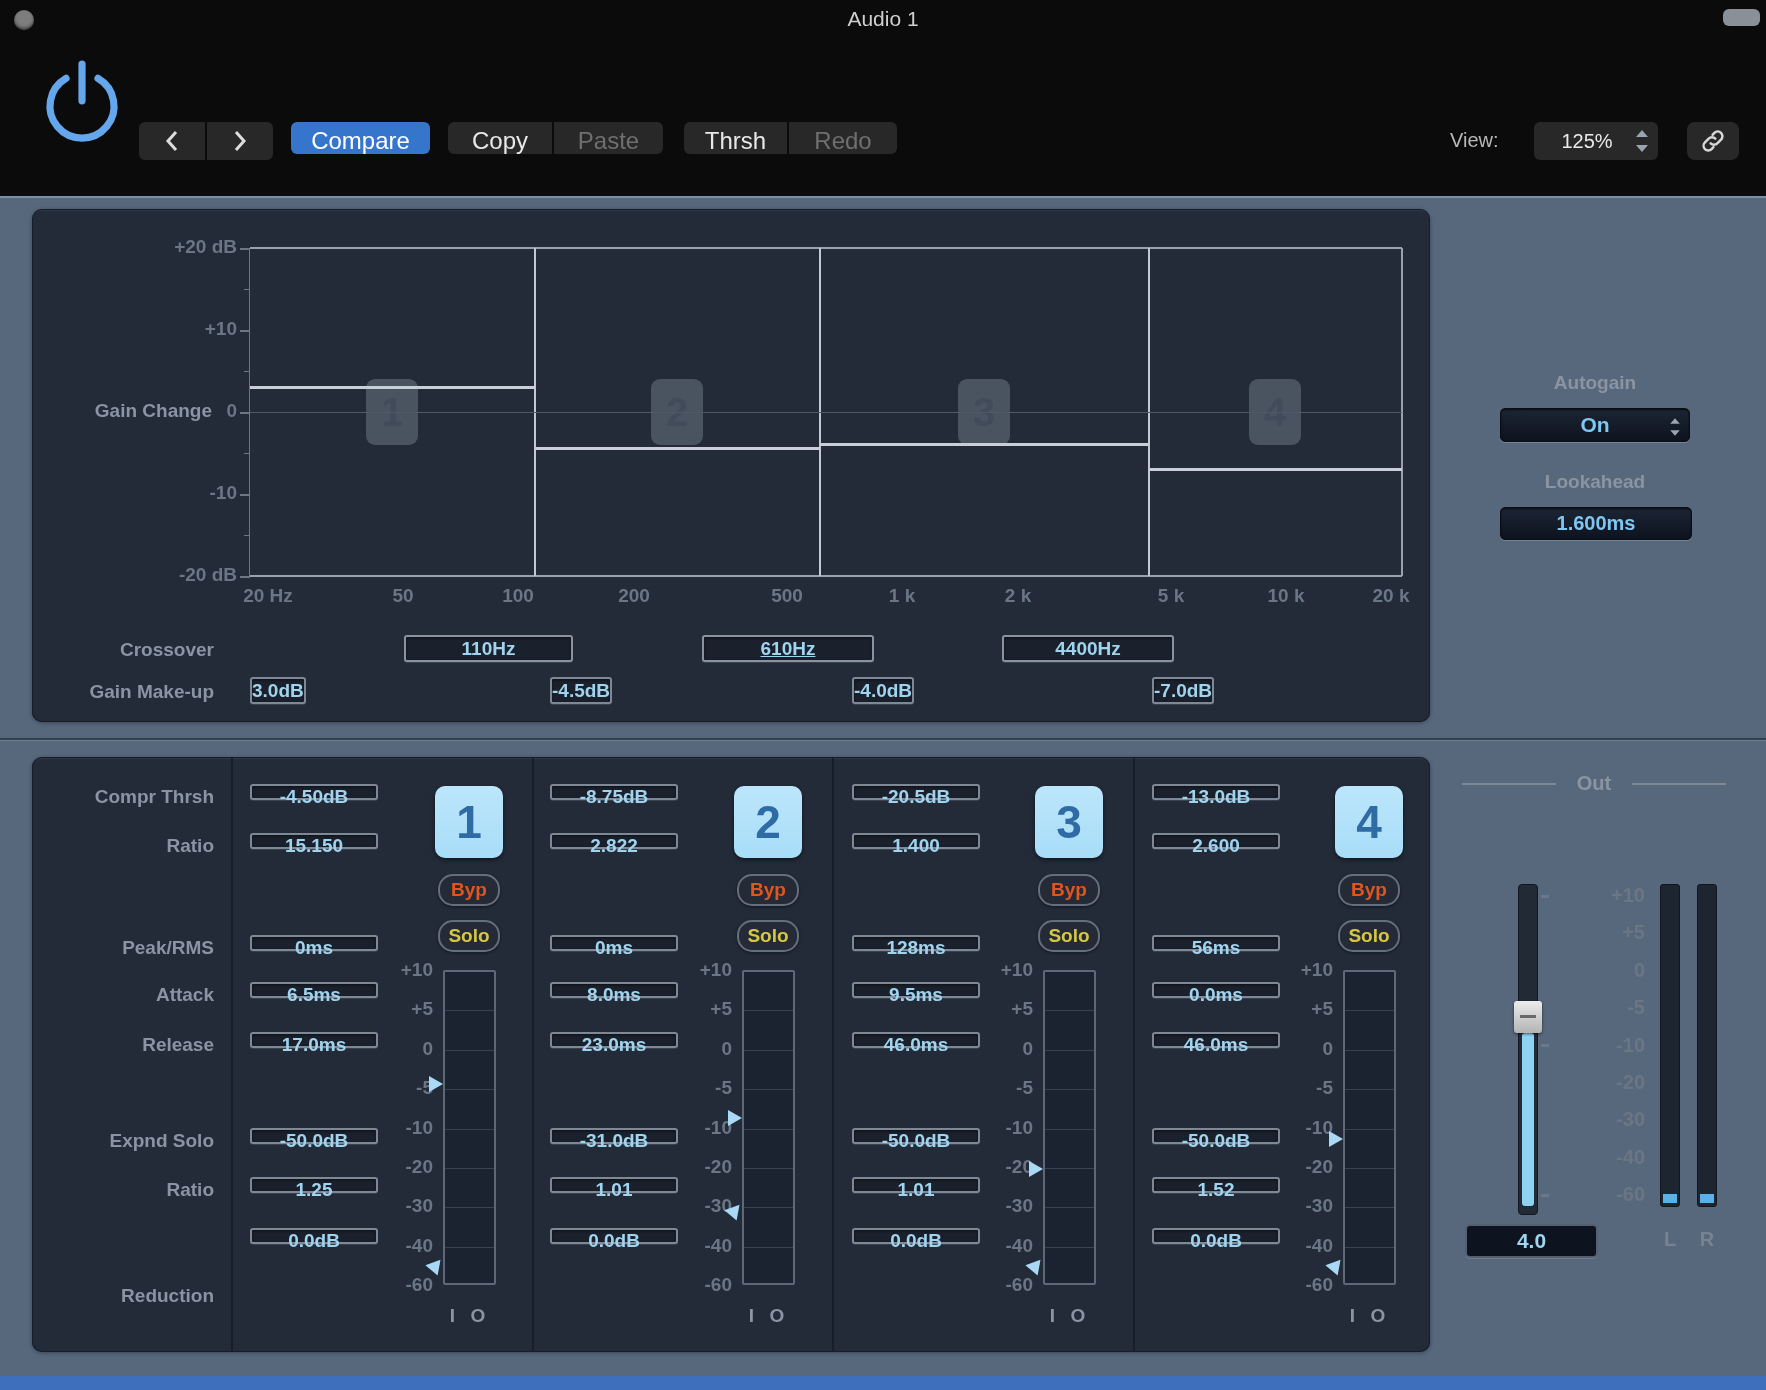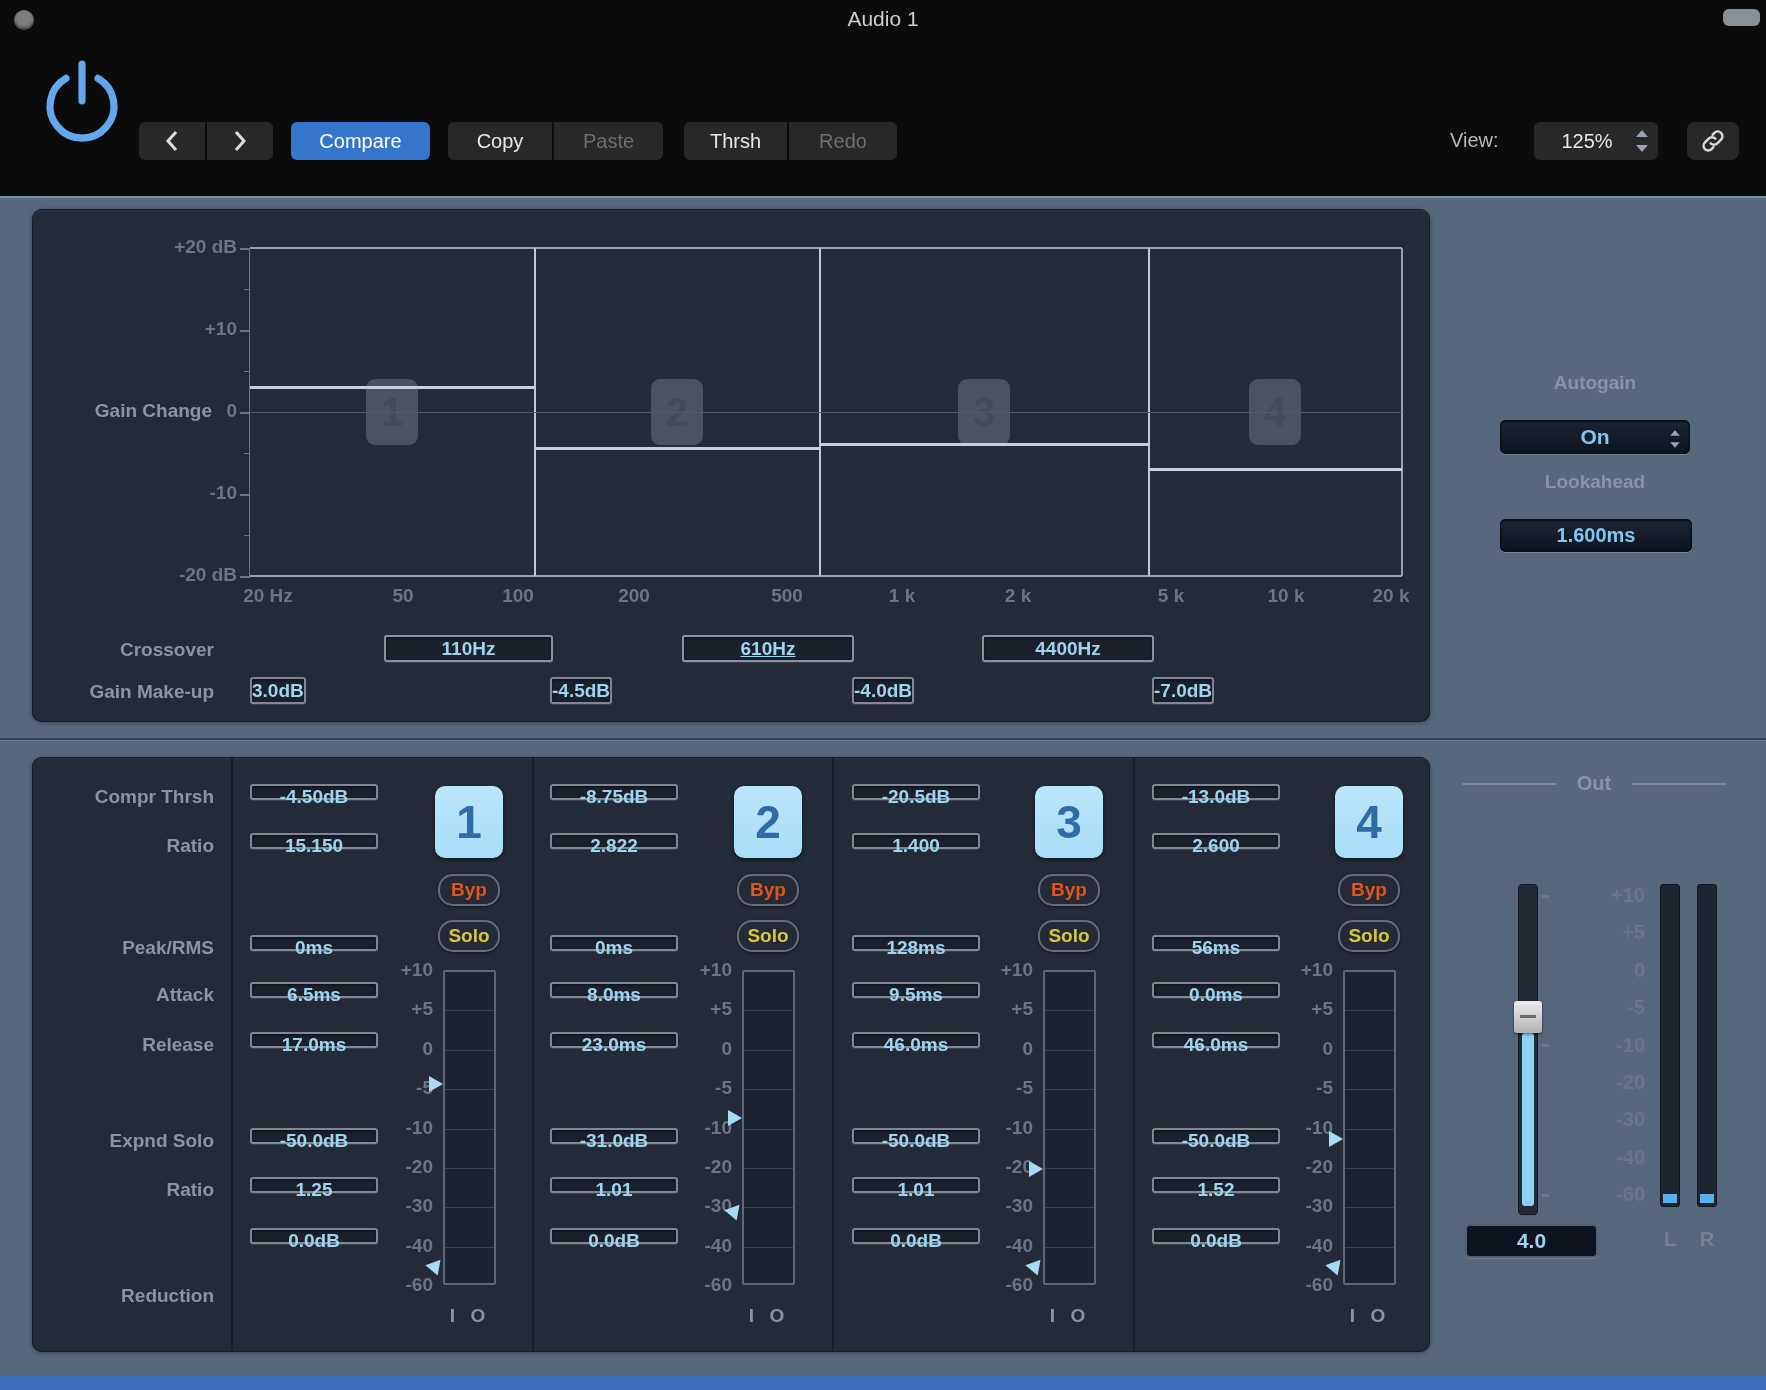--- a/index.html
+++ b/index.html
@@ -12,22 +12,22 @@
   .win-title { position:absolute; left:0; top:7px; width:1766px; text-align:center;
                color:#cfcfcf; font-size:21px; }
   .win-widget { position:absolute; right:6px; top:9px; width:37px; height:17px; border-radius:6px; background:#8a9097; }
 
   .power { position:absolute; left:42px; top:58px; width:80px; height:92px; cursor:pointer; }
 
   .preset { position:absolute; left:139px; top:58px; width:524px; height:44px; background:#2a2a2a;
             border-radius:7px; color:#b5b5b5; font-size:25px; line-height:44px; padding-left:30px; }
   .preset .chev { position:absolute; right:22px; top:14px; }
 
-  .hbtn { position:absolute; top:122px; height:38px; background:#282828; border-radius:6px;
-          color:#e8e8e8; font-size:20px; text-align:center; line-height:38px; }
+  .hbtn { position:absolute; top:122px; height:32px; background:#282828; border-radius:6px;
+          color:#e8e8e8; font-size:24px; text-align:center; line-height:38px; }
   .hbtn.dim { color:#6f6f6f; }
   .hbtn.blue { background:#3575cb; color:#fff; }
   .navgrp { position:absolute; top:122px; height:38px; background:#282828; border-radius:6px; display:flex; }
   .navgrp .cell { width:66px; height:38px; display:flex; align-items:center; justify-content:center; }
   .navgrp .sep { width:2px; height:38px; background:#0b0b0b; }
 
   .view-label { position:absolute; top:129px; color:#b8b8b8; font-size:20px;text-align:right; }
   .view-box { position:absolute; top:122px; height:38px; background:#282828; border-radius:6px;
               color:#e9e9e9; font-size:20px; text-align:center; line-height:38px; }
   .stepper { position:absolute; right:10px; top:8px; width:12px; height:22px; }
@@ -59,27 +59,27 @@
            text-align:center; line-height:66px; }
   .ylab, .flab, .mscale-lab, .outscale-lab { position:absolute; color:#6b7684; font-size:19px; font-weight:bold; }
   .ylab { width:230px; text-align:right; left:7px; }
   .flab { top:585px; width:80px; text-align:center; }
   .side-label { position:absolute; color:#8a94a2; font-size:19px; font-weight:bold; text-align:right; }
   .tick { position:absolute; background:#6b7684; }
 
   .valbox { position:absolute; background:#1a212c; border:2px solid #7e8897; border-radius:3px;
             color:var(--value-text); font-size:19px; font-weight:bold; text-align:center;
             box-shadow: 0 1px 0 rgba(255,255,255,.10), inset 0 1px 3px rgba(0,0,0,.55); }
-  .crossbox { top:635px; height:27px; line-height:23px; border-color:#8a93a1; }
+  .crossbox { top:635px; height:27px; line-height:23px; border-color:#8a93a1;margin-left:20px; }
   .gmbox { top:677px; height:27px; line-height:23px; }
 
   
   .dropbox { position:absolute; background:linear-gradient(#1c2534,#0d131e); border:1px solid #0a0e15;
              border-radius:5px; color:#7fc6f2; font-weight:bold; text-align:center;
-             box-shadow: 0 1px 0 rgba(255,255,255,.18), inset 0 1px 2px rgba(0,0,0,.7); margin-top: 12px; }
+             box-shadow: 0 1px 0 rgba(255,255,255,.18), inset 0 1px 2px rgba(0,0,0,.7); }
 
   
   .colsep { position:absolute; top:757px; width:2px; height:595px; background:#171e29; }
   .rowlabel { position:absolute; left:0; width:214px; text-align:right; color:#8a94a2; font-size:19px; font-weight:bold; }
   .vbox { position:absolute; width:128px; height:16px; line-height:22px; }
   .c1 { left:250px; } .c2 { left:550px; } .c3 { left:852px; } .c4 { left:1152px; }
   .rA { top:784px; } .rB { top:833px; } .rC { top:935px; } .rD { top:982px; }
   .rE { top:1032px; } .rF { top:1128px; } .rG { top:1177px; } .rH { top:1228px; }
 
   .badge { position:absolute; top:786px; width:68px; height:72px; border-radius:10px;

